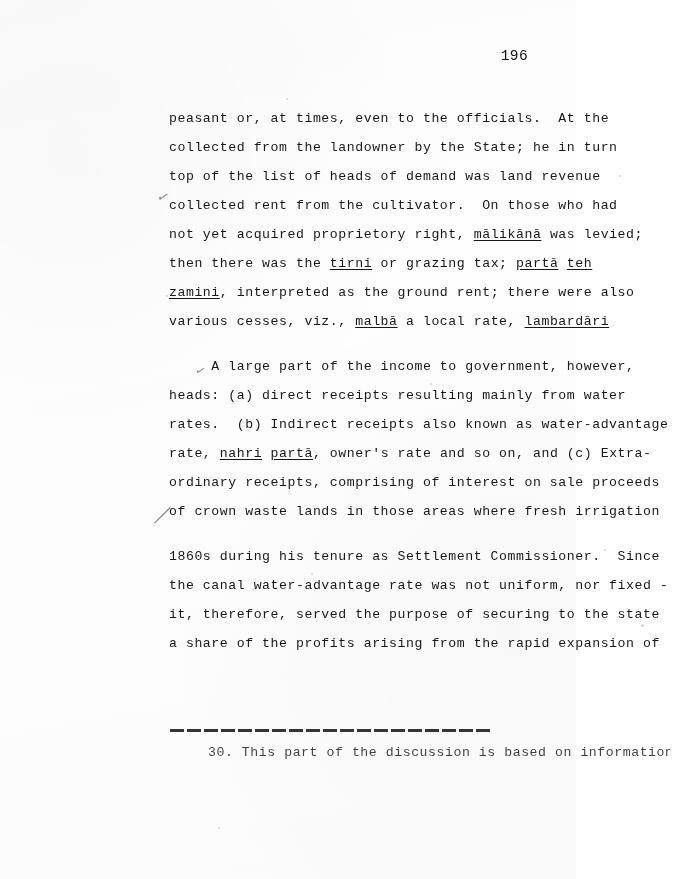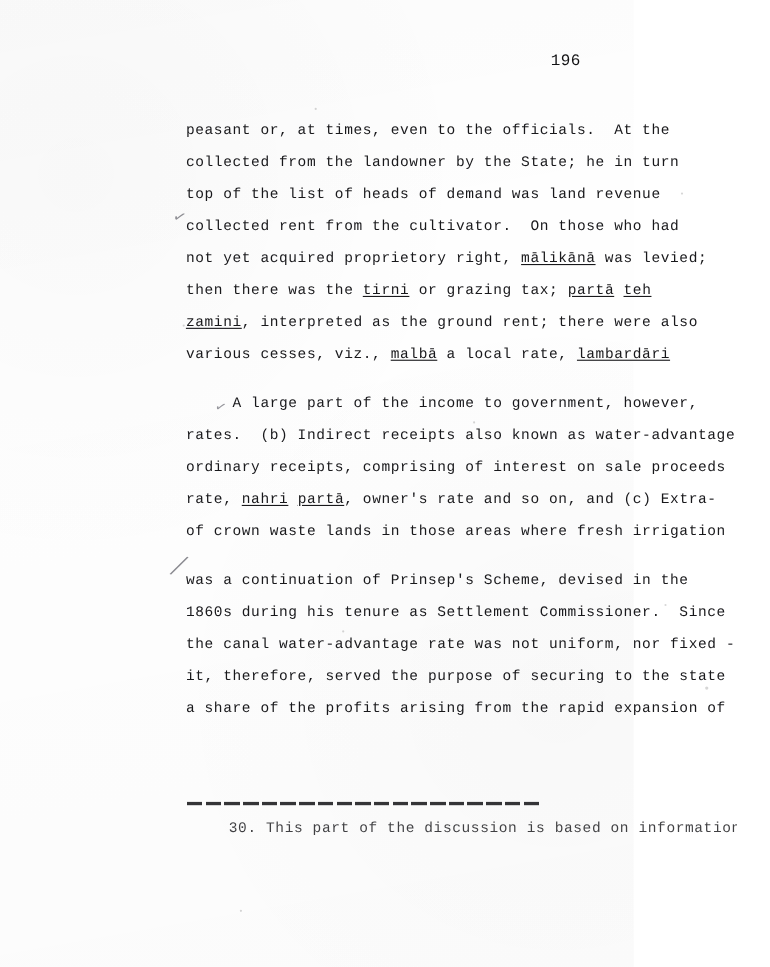--- a/index.html
+++ b/index.html
@@ -154,28 +154,28 @@
         <div class="line"><span>top of the list of heads of demand was land revenue</span></div>
         <div class="line"><span>collected rent from the cultivator.  On those who had</span></div>
         <div class="line"><span>not yet acquired proprietory right, </span><span class="u">mālikānā</span><span> was levied;</span></div>
         <div class="line"><span>then there was the </span><span class="u">tirni</span><span> or grazing tax; </span><span class="u">partā</span><span> </span><span class="u">teh</span></div>
         <div class="line"><span class="u">zamini</span><span>, interpreted as the ground rent; there were also</span></div>
         <div class="line"><span>various cesses, viz., </span><span class="u">malbā</span><span> a local rate, </span><span class="u">lambardāri</span></div>
       </div>
       <div class="line gap"></div>
       <div class="para">
         <div class="line"><span>     A large part of the income to government, however,</span></div>
+        <div class="line"><span>heads: (a) direct receipts resulting mainly from water</span></div>
         <div class="line"><span>rates.  (b) Indirect receipts also known as water-advantage</span></div>
+        <div class="line"><span>rate, </span><span class="u">nahri</span><span> </span><span class="u">partā</span><span>, owner's rate and so on, and (c) Extra-</span></div>
         <div class="line"><span>ordinary receipts, comprising of interest on sale proceeds</span></div>
-        <div class="line"><span>rate, </span><span class="u">nahri</span><span> </span><span class="u">partā</span><span>, owner's rate and so on, and (c) Extra-</span></div>
         <div class="line"><span>of crown waste lands in those areas where fresh irrigation</span></div>
       </div>
       <div class="line gap"></div>
       <div class="para">
-        <div class="line"><span>was a continuation of Prinsep's Scheme, devised in the</span></div>
         <div class="line"><span>1860s during his tenure as Settlement Commissioner.  Since</span></div>
         <div class="line"><span>the canal water-advantage rate was not uniform, nor fixed -</span></div>
         <div class="line"><span>it, therefore, served the purpose of securing to the state</span></div>
         <div class="line"><span>a share of the profits arising from the rapid expansion of</span></div>
       </div>
     </div>
 
   <div class="pencil" id="pencil-mark-1">✓</div>
   <div class="pencil" id="pencil-mark-2">✓</div>
   <div class="pencil" id="pencil-mark-3">╱</div>

